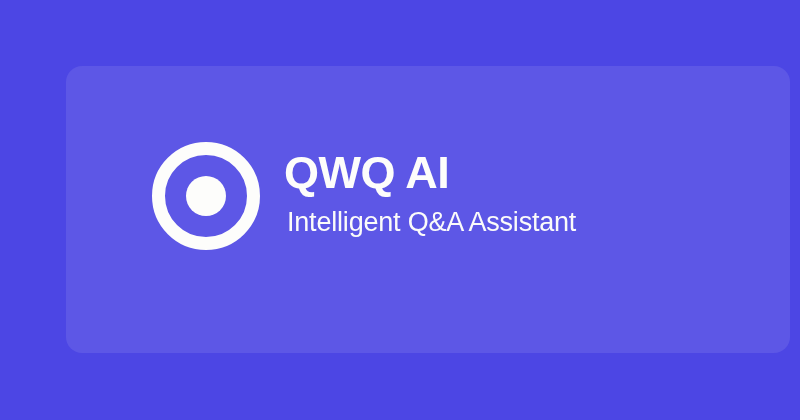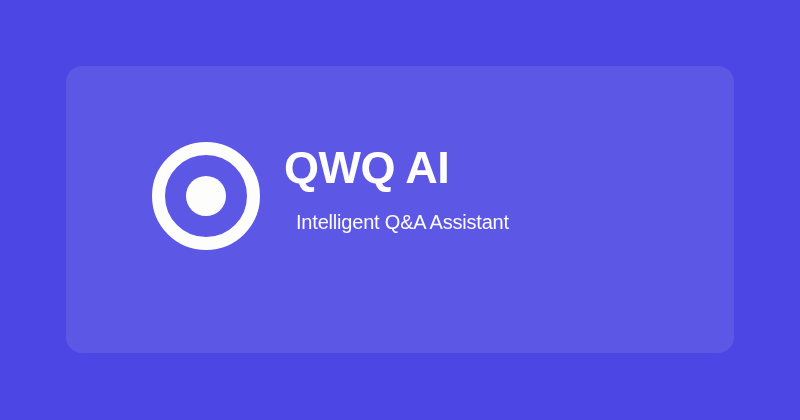--- a/index.html
+++ b/index.html
@@ -21,21 +21,21 @@
     height: 420px;
     background: #4c46e4;
     box-sizing: border-box;
   }
 
   
   .hero-card {
     position: absolute;
     left: 66px;
     top: 66px;
-    width: 668px;
+    width: 724px;
     height: 287px;
     background: #5d57e6;
     border-radius: 16px;
     box-sizing: border-box;
   }
 
   
   .brand {
     position: absolute;
     left: 86px;           
@@ -65,26 +65,26 @@
     font-size: 45px;
     font-weight: bold;
     line-height: 1.02;
     color: #fdfdfb;
     letter-spacing: -0.5px;
     margin: 0 0 9px 0;
     white-space: nowrap;
   }
 
   .brand-subtitle {
-    font-size: 20px;
+    font-size: 27px;
     font-weight: normal;
     line-height: 1.1;
     color: #fbfbfa;
     letter-spacing: -0.2px;
-    margin: 12px;
+    margin: 3px;
     white-space: nowrap;
   }
 </style>
 </head>
 <body>
 
 <div class="stage">
 
   <div class="hero-card">
 

